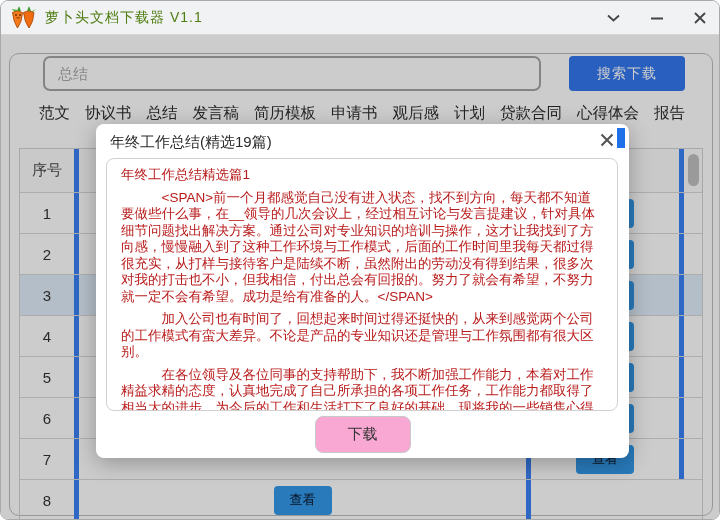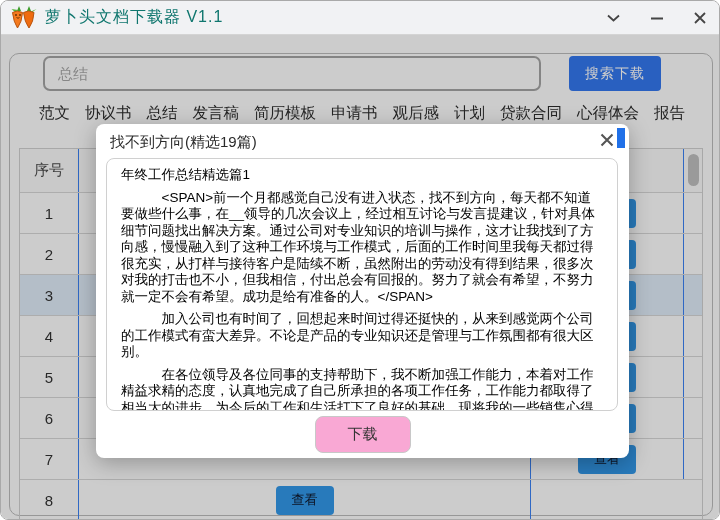--- a/index.html
+++ b/index.html
@@ -6,59 +6,59 @@
     --search-button:#3478f0; --view-button:#3399ea; --modal-scrollbar:#2070e8;
     --selected-row:#e2eefa;
   }
   html,body{margin:0;padding:0;background:#fff;font-family:"Liberation Sans","DejaVu Sans",sans-serif;}
   .window{position:relative;width:718px;height:518px;border:1px solid #a9a9a9;border-radius:8px;
     overflow:hidden;background:#fff;}
   
   .titlebar{position:absolute;left:0;top:0;width:100%;height:33px;background:#f1f2f4;
     border-bottom:1px solid #d4d4d4;display:flex;align-items:center;z-index:200;}
   .app-icon{margin-left:9px;width:28px;height:26px;flex:0 0 auto;}
-  .app-title{margin-left:7px;font-size:16px;color:#0f766e;letter-spacing:1px;text-align:center;}
+  .app-title{margin-left:7px;font-size:14px;color:#4d7c0f;letter-spacing:1px;text-align:center;}
   .chrome{position:absolute;right:12px;top:0;height:33px;display:flex;align-items:center;gap:29px;}
   .chrome svg{display:block;cursor:pointer;}
   
   .content{position:absolute;left:0;top:34px;width:100%;height:486px;background:#fff;}
   .main-panel{position:absolute;left:8px;top:18px;width:702px;height:461px;
     border:1px solid #bdbdbd;border-radius:10px;}
   .search-input{position:absolute;left:42px;top:21px;width:468px;height:31px;
     border:2px solid #a6a6a6;border-radius:7px;background:#fff;padding:0 13px;
     font-size:15px;color:#333;outline:none;font-family:inherit;}
   .search-input::placeholder{color:#a9a9a9;}
-  .search-btn{position:absolute;left:568px;top:21px;width:92px;height:35px;background:var(--search-button);
+  .search-btn{position:absolute;left:568px;top:21px;width:116px;height:35px;background:var(--search-button);
     color:#fff;border:none;border-radius:4px;font-size:14px;cursor:pointer;font-family:inherit;letter-spacing:1px;}
   .tabs{position:absolute;left:38px;top:68px;width:646px;display:flex;justify-content:space-between;}
   .tab{font-size:15.5px;color:#2d2d2d;cursor:pointer;white-space:nowrap;}
   
   .table{position:absolute;left:18px;top:113px;width:682px;border:1px solid #d2d2d2;}
   .trow{display:grid;grid-template-columns:59px 452px 153px 18px;height:40px;border-top:1px solid #d9d9d9;}
   .trow.header{height:43px;border-top:none;background:#fcfcfc;}
   .trow.selected{background:var(--selected-row);}
   .td{display:flex;align-items:center;justify-content:center;font-size:15px;color:#333;
-    border-right:1px solid #3b82f6;overflow:hidden;}
+    border-right:5px solid #3b82f6;overflow:hidden;}
   .td:last-child{border-right:none;}
   .td.title{color:#606060;}
   .th{color:#4a4a4a;}
   .view-btn{width:58px;height:29px;background:var(--view-button);color:#0f172a;border:none;border-radius:4px;
     font-size:13px;cursor:pointer;font-family:Liberation Serif, serif;}
   .table-scroll-thumb{position:absolute;left:687px;top:119px;width:11px;height:32px;border-radius:6px;
     background:#c1c1c1;}
   
   .overlay{position:absolute;left:0;top:34px;width:100%;height:486px;background:rgba(0,0,0,0.2);z-index:50;}
   
   .modal{position:absolute;left:95px;top:123px;width:533px;height:334px;background:#fff;border-radius:8px;
     box-shadow:0 5px 22px rgba(0,0,0,0.28);z-index:100;}
   .modal-title{position:absolute;left:14px;top:9px;font-size:15px;color:#2b2b2b;}
   .modal-close{position:absolute;right:13px;top:7px;width:18px;height:18px;cursor:pointer;}
   .doc-box{position:absolute;left:10px;top:34px;width:512px;height:253px;border:1px solid #d0d0d0;
     border-radius:8px;overflow:hidden;box-sizing:border-box;padding:8px 14px 0 14px;}
-  .para{font-size:13.5px;line-height:16.5px;color:#000000;margin:0 0 6px 0;word-break:break-all;}
+  .para{font-size:13.5px;line-height:16.5px;color:#b91c1c;margin:0 0 6px 0;word-break:break-all;}
   .doc-scroll-thumb{position:absolute;right:4px;top:4px;width:8px;height:20px;background:var(--modal-scrollbar);}
   .download-btn{position:absolute;left:50%;transform:translateX(-50%);top:292px;width:96px;height:37px;
     background:#f9a8d4;border:1px solid #c8c8c8;border-radius:8px;font-size:15px;color:#333;cursor:pointer;
     font-family:inherit;}
 </style>
 </head>
 <body>
 
 <div class="window">
 
@@ -180,21 +180,21 @@
             <div class="td"></div>
           </div>
         </div>
     </div>
     <div class="table-scroll-thumb"></div>
   </div>
 
   <div class="overlay"></div>
 
   <div class="modal">
-    <span class="modal-title">找不到方向(精选19篇)</span>
+    <span class="modal-title">年终工作总结(精选19篇)</span>
     <svg class="modal-close" viewBox="0 0 18 18">
       <path d="M3.5 3.5 L14.5 14.5 M14.5 3.5 L3.5 14.5" stroke="#555" stroke-width="2.1"></path>
     </svg>
     <div class="doc-box">
         <div class="para">年终工作总结精选篇1</div>
         <div class="para">　　　&lt;SPAN&gt;前一个月都感觉自己没有进入状态，找不到方向，每天都不知道要做些什么事，在__领导的几次会议上，经过相互讨论与发言提建议，针对具体细节问题找出解决方案。通过公司对专业知识的培训与操作，这才让我找到了方向感，慢慢融入到了这种工作环境与工作模式，后面的工作时间里我每天都过得很充实，从打样与接待客户是陆续不断，虽然附出的劳动没有得到结果，很多次对我的打击也不小，但我相信，付出总会有回报的。努力了就会有希望，不努力就一定不会有希望。成功是给有准备的人。&lt;/SPAN&gt;</div>
         <div class="para">　　　加入公司也有时间了，回想起来时间过得还挺快的，从来到感觉两个公司的工作模式有蛮大差异。不论是产品的专业知识还是管理与工作氛围都有很大区别。</div>
         <div class="para">　　　在各位领导及各位同事的支持帮助下，我不断加强工作能力，本着对工作精益求精的态度，认真地完成了自己所承担的各项工作任务，工作能力都取得了相当大的进步，为今后的工作和生活打下了良好的基础，现将我的一些销售心得与工作情况总结如下：</div>
       </div>
     <div class="doc-scroll-thumb"></div>

